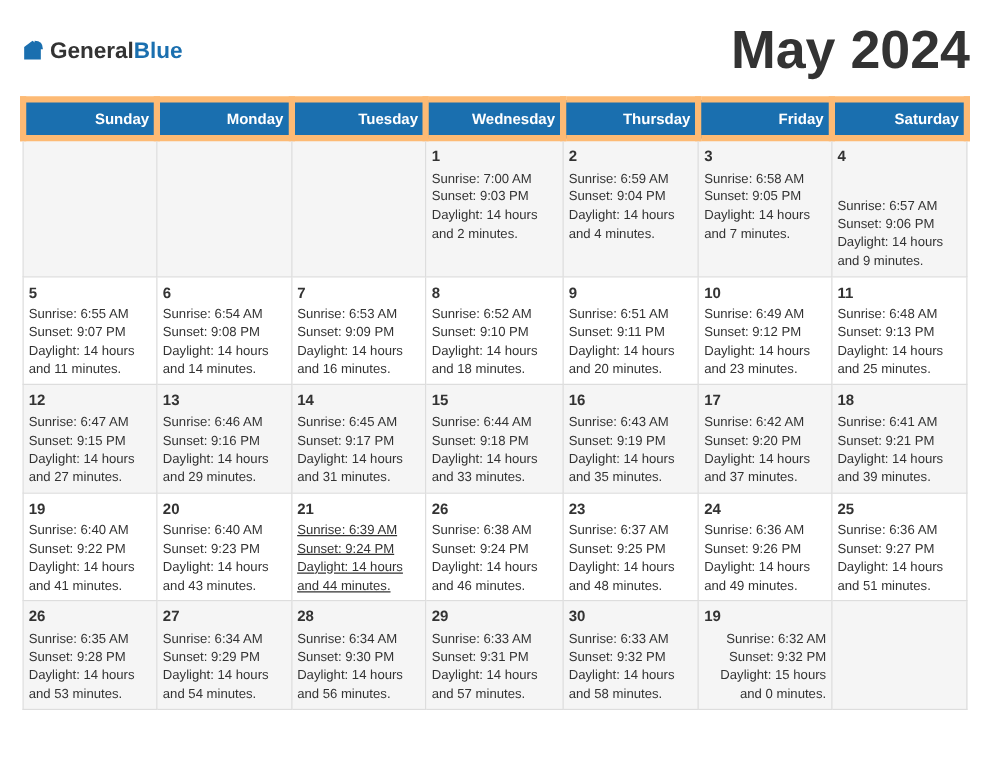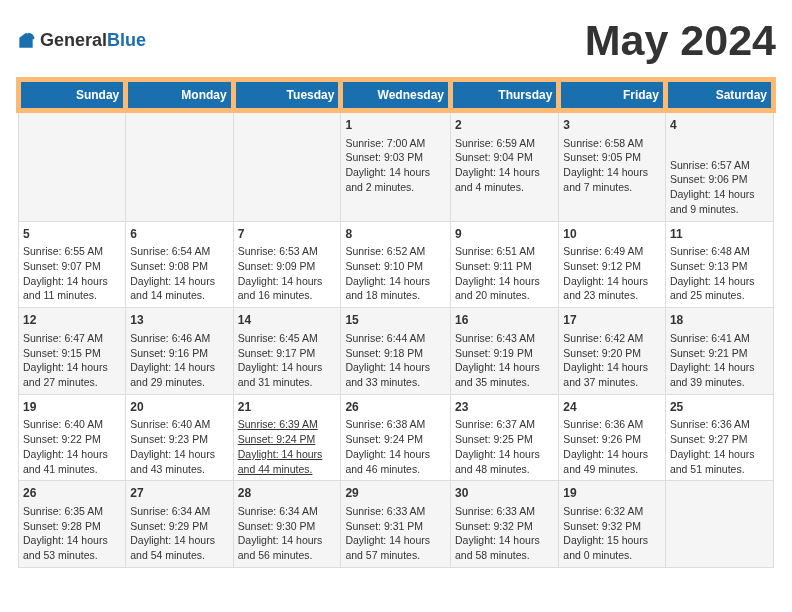--- a/index.html
+++ b/index.html
@@ -311,20 +311,20 @@
 Daylight: 14 hours and 57 minutes.</div>
         </td>
         <td>
           <span class="day-number">30</span>
           <div class="day-info" style="white-space: pre-line;">Sunrise: 6:33 AM
 Sunset: 9:32 PM
 Daylight: 14 hours and 58 minutes.</div>
         </td>
         <td>
           <span class="day-number">19</span>
-          <div class="day-info" style="white-space: pre-line;">Sunrise: 6:32 AM
+          <div class="day-info" style="white-space: pre-line; text-align: right;">Sunrise: 6:32 AM
 Sunset: 9:32 PM
 Daylight: 15 hours and 0 minutes.</div>
         </td>
         <td class="empty-cell"></td>
       </tr>
     </tbody>
 </table>
 
 </body></html>

